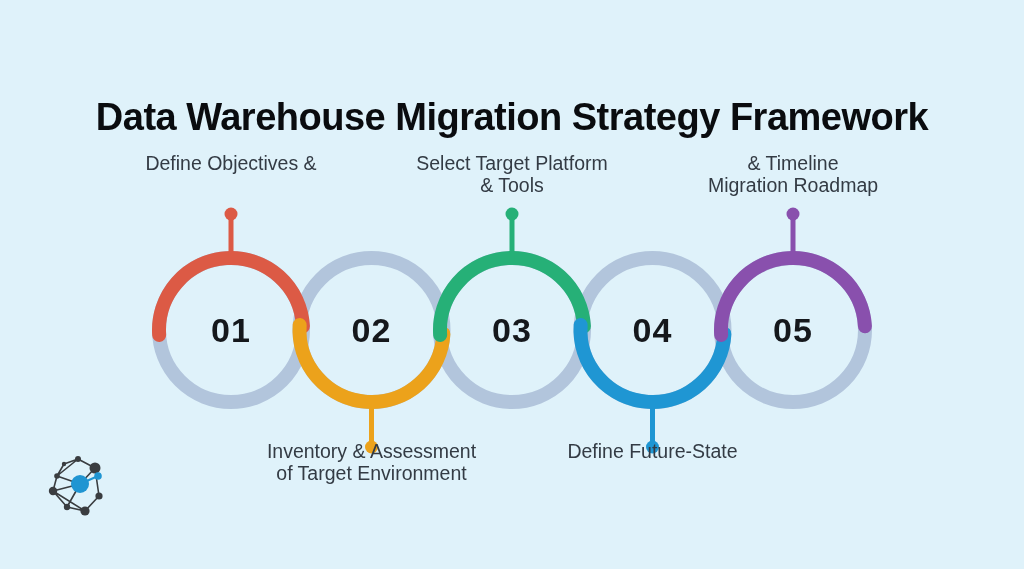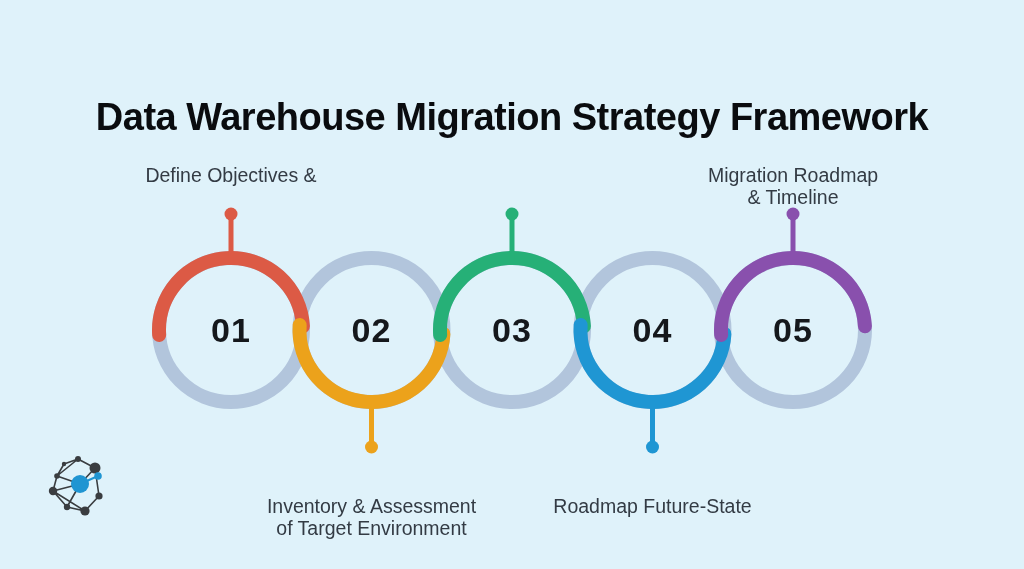--- a/index.html
+++ b/index.html
@@ -11,24 +11,24 @@
   .stage{position:absolute;inset:0}
   .title{
     position:absolute;top:60px;left:0;width:1024px;
     text-align:center;font-size:38px;line-height:1.15;font-weight:800;
     color:#0a0c0f;letter-spacing:-0.5px;margin-top:36px;
   }
   .labels-layer{position:absolute;inset:0}
   .step-label{
     position:absolute;transform:translateX(-50%);
     text-align:center;font-size:19.5px;line-height:21.5px;
-    color:#333b44;white-space:nowrap;margin-top:12px;
+    color:#333b44;white-space:nowrap;
   }
   .step-label.top{top:153px}
-  .step-label.bottom{top:484px}
+  .step-label.bottom{top:441px}
   svg.diagram{position:absolute;left:0;top:0}
   svg text{font-family:"Liberation Sans","DejaVu Sans",sans-serif}
   .logo{position:absolute;left:46px;top:454px}
 </style>
 </head>
 <body>
 
 <div class="stage">
 
   <div class="title">Data Warehouse Migration Strategy Framework</div>
@@ -62,26 +62,30 @@
     </svg>
 
   <div class="labels-layer">
       <div class="step-label top" style="left: 231px;">
         <div>Define Objectives &amp;</div>
       </div>
       <div class="step-label bottom" style="left: 371.5px;">
         <div>Inventory &amp; Assessment</div>
         <div>of Target Environment</div>
       </div>
+      <div class="step-label top" style="left: 512px;">
+        <div>Select Target Platform</div>
+        <div>&amp; Tools</div>
+      </div>
       <div class="step-label bottom" style="left: 652.5px;">
-        <div>Roadmap Future-State</div>
+        <div>Define Future-State</div>
       </div>
       <div class="step-label top" style="left: 793px;">
+        <div>&amp; Timeline</div>
         <div>Migration Roadmap</div>
-        <div>&amp; Timeline</div>
       </div>
     </div>
 
   <svg class="logo" width="64" height="66" viewBox="0 0 64 66">
     <g stroke="#3a3d40" stroke-width="1.6" fill="none">
       <path d="M32,5 L49,14 M32,5 L11,22 M32,5 L18,10 M18,10 L11,22 M11,22 L7,37 M7,37 L21,53 M21,53 L39,57 M39,57 L53,42 M53,42 L49,14 M7,37 L39,57 M11,22 L34,30 M49,14 L34,30 M7,37 L34,30 M21,53 L34,30"></path>
     </g>
     <g fill="#3a3d40">
       <circle cx="32" cy="5" r="3"></circle>
       <circle cx="18" cy="10" r="2.2"></circle>

